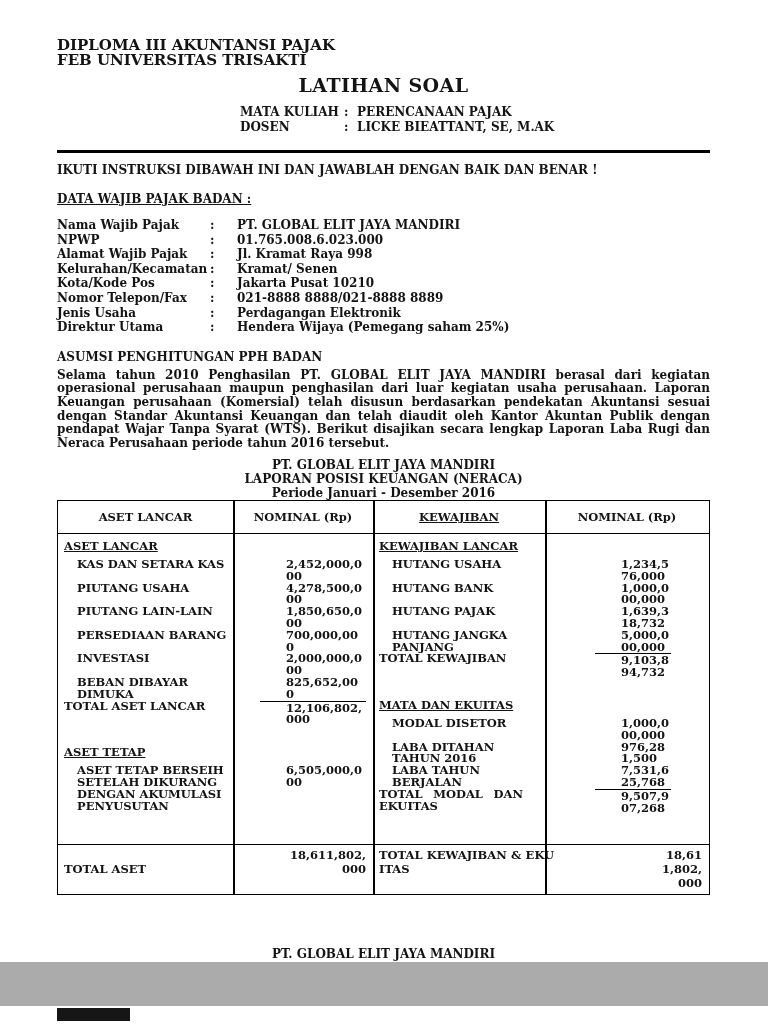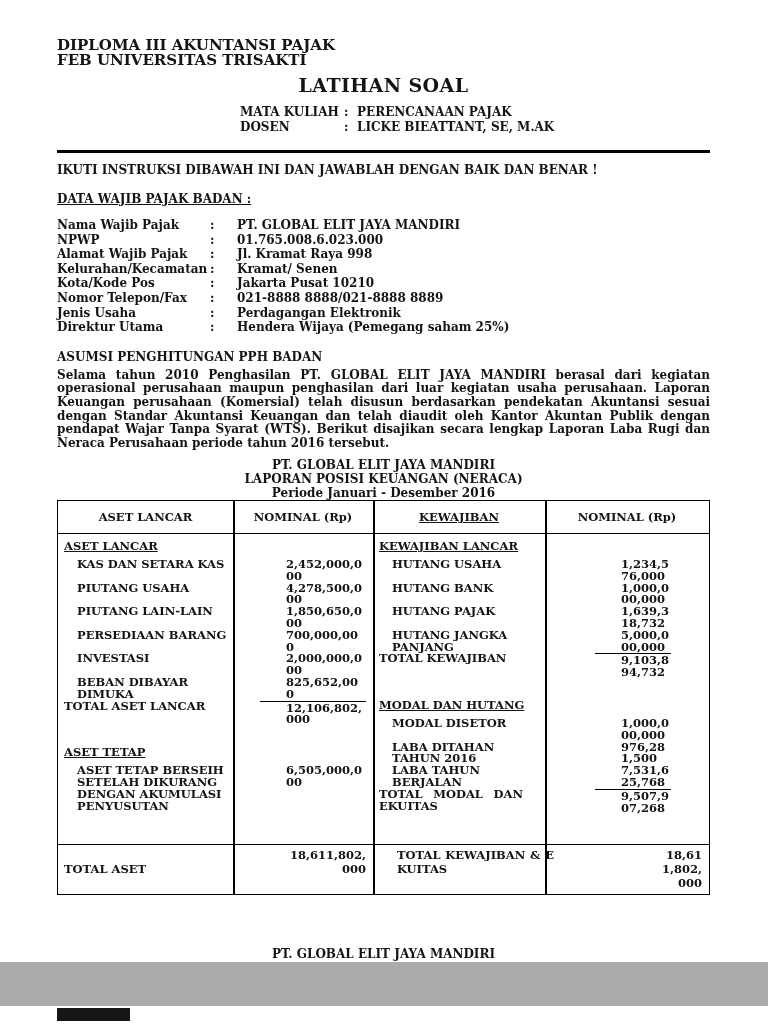--- a/index.html
+++ b/index.html
@@ -63,21 +63,21 @@
   .left .val { width:140px; padding:0 7px 0 53px; }
   .right .val { width:133px; padding:0 7px 0 76px; }
   .val.sum::before { content:""; display:block; border-top:1.8px solid #000; margin-left:-26px; margin-bottom:1px; }
 
   .spacer { height:21px; }
 
   .bs-total { display:flex; border-top:1.6px solid #000; min-height:31px; padding:3px 0 4px 0; align-items:flex-start; }
   .tc { word-break:break-all; }
   .tl1 { width:175px; padding:0 4px 0 6px; align-self:center; }
   .tv1 { width:140px; padding:0 7px 0 53px; text-align:right; }
-  .tl2 { width:207px; padding:0 26px 0 24px; text-align:justify; }
+  .tl2 { width:207px; padding:0 26px 0 6px; text-align:justify; }
   .tv2 { flex:1; padding:0 7px 0 76px; text-align:right; }
 
   .doc-footer { margin-top:52px; text-align:center; font-size:12px; }
 
   .gray-band { position:absolute; left:0; right:0; top:962px; height:44px; background:#ababab; }
   .next-page-strip { position:absolute; left:0; right:0; top:1006px; height:18px; background:#ffffff; }
   .black-box { position:absolute; left:57px; top:1008px; width:73px; height:13px; background:#161616; }
 </style>
 </head>
 <body>
@@ -238,21 +238,21 @@
           <div class="bs-row item">
             <div class="lbl ind">HUTANG JANGKA PANJANG</div>
             <div class="val">5,000,000,000</div>
           </div>
           <div class="bs-row total">
             <div class="lbl">TOTAL KEWAJIBAN</div>
             <div class="val sum">9,103,894,732</div>
           </div>
           <div class="spacer"></div>
           <div class="bs-row head">
-            <div class="lbl sec">MODAL DAN HUTANG</div>
+            <div class="lbl sec">MATA DAN EKUITAS</div>
           </div>
           <div class="bs-row item">
             <div class="lbl ind">MODAL DISETOR</div>
             <div class="val">1,000,000,000</div>
           </div>
           <div class="bs-row item">
             <div class="lbl ind">LABA DITAHAN TAHUN 2016</div>
             <div class="val">976,281,500</div>
           </div>
           <div class="bs-row item">

